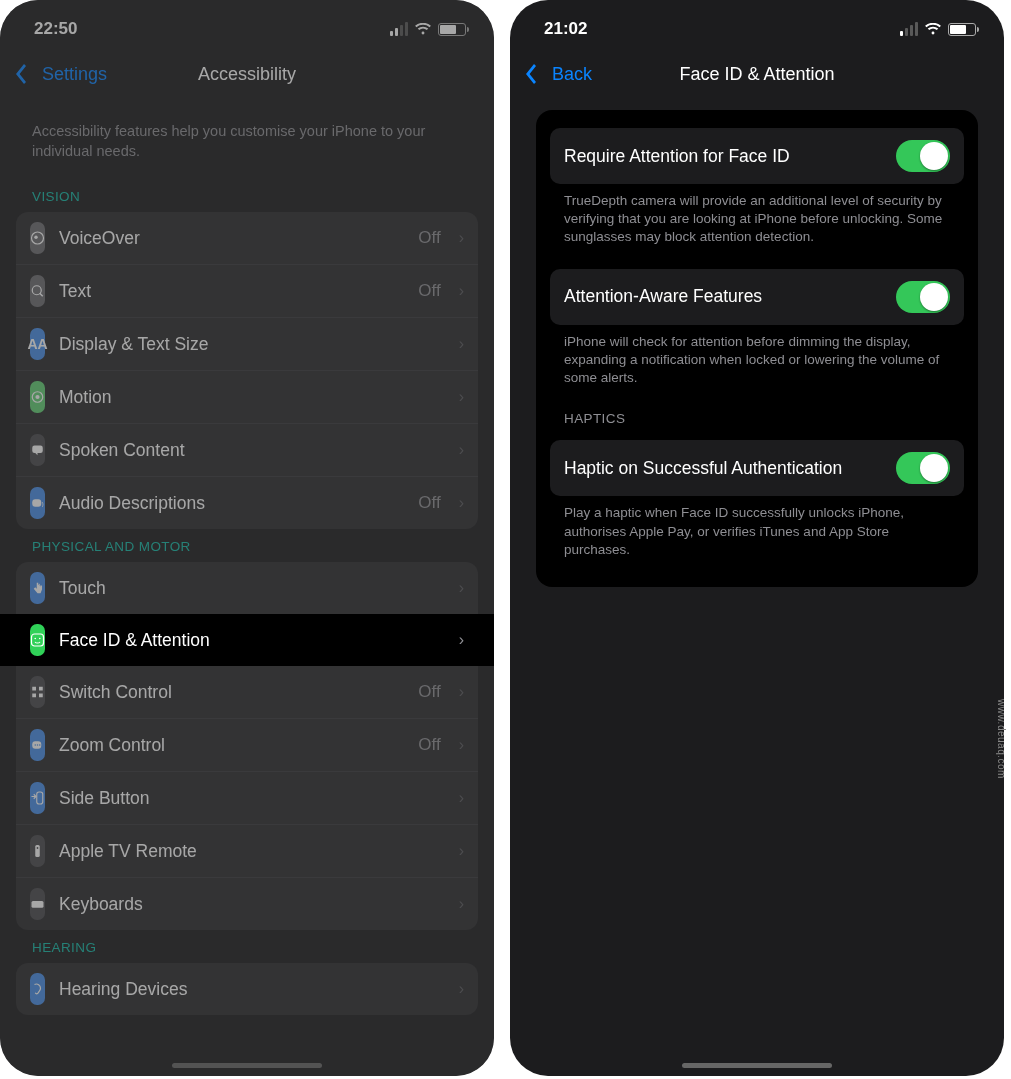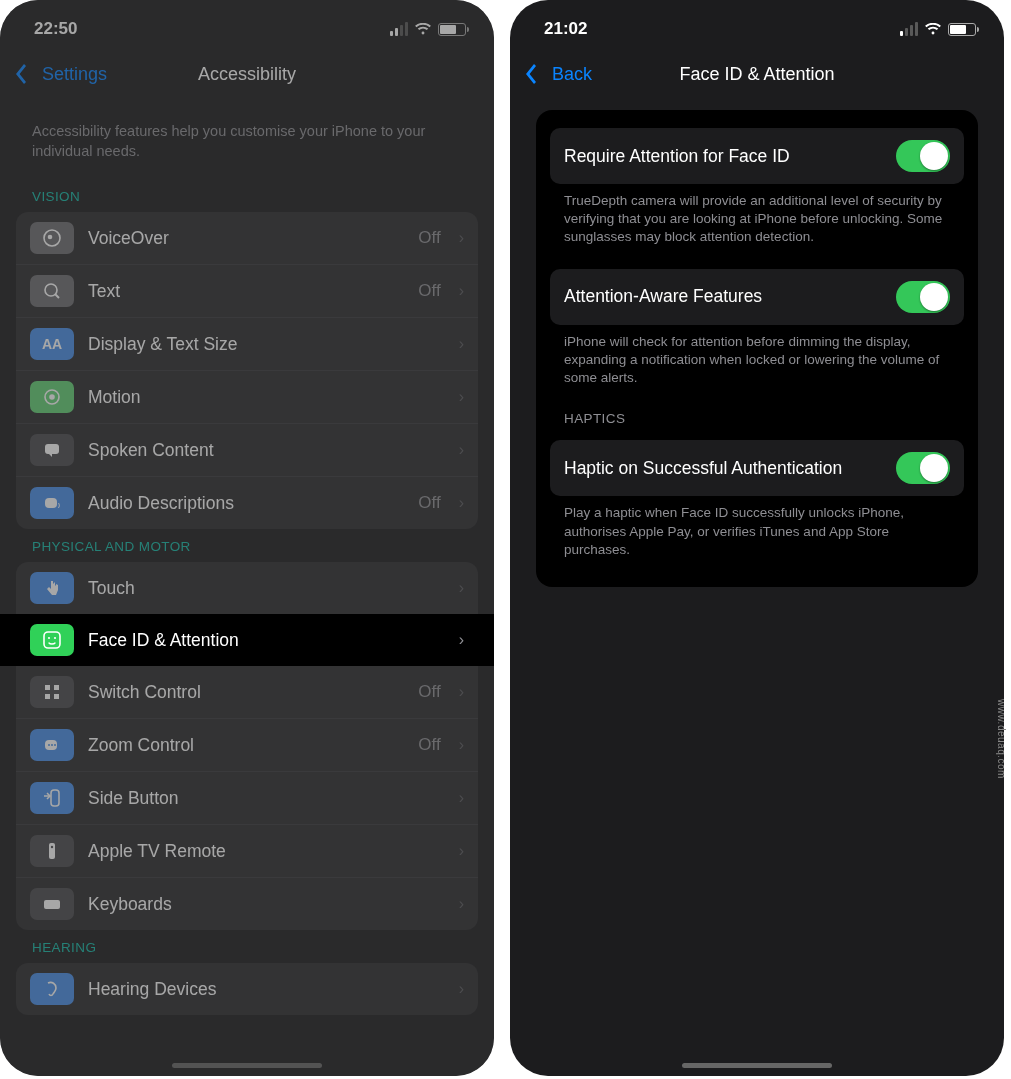--- a/index.html
+++ b/index.html
@@ -92,21 +92,21 @@
   .group {
     margin: 0 16px; background:#2c2c2e; border-radius:12px; overflow:hidden;
   }
   .row {
     display:flex; align-items:center; gap:14px;
     padding: 10px 14px; min-height:52px;
     border-top:0.5px solid #3a3a3c;
   }
   .row:first-child { border-top:none; }
   .row .icon-wrap {
-    width:44px; height:32px; border-radius:7px;
+    width:15px; height:32px; border-radius:7px;
     display:flex; align-items:center; justify-content:center;
     color:#fff; flex:0 0 auto; font-size:14px; font-weight:600;
   }
   .row .label { flex:1; font-size:17.5px; color:#fff; }
   .row .status { color:#8e8e93; font-size:17px; margin-right:4px; }
   .chev { color:#5a5a5e; }
   .highlight-row { background:#000 !important; }
   .highlight-wrap { margin:0; border-radius:0; }
   .highlight-row .label { color:#fff; }
 

